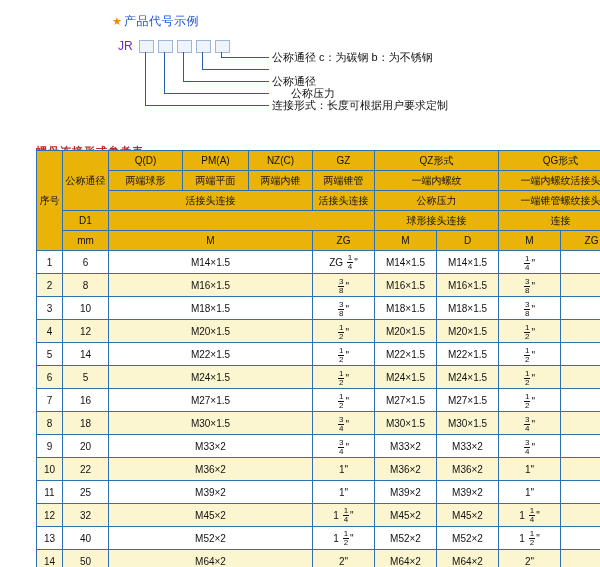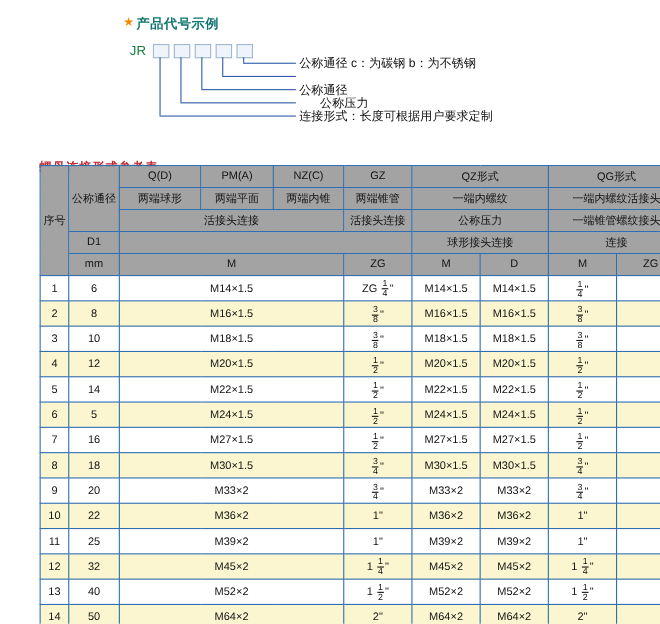--- a/index.html
+++ b/index.html
@@ -7,22 +7,22 @@
     width:600px;height:567px;
     background:#ffffff;
     font-family:"Liberation Sans","DejaVu Sans",sans-serif;
     color:#000;
     position:relative;
     overflow:hidden;
   }
   
   #diagram{position:relative;height:128px;}
   .star{position:absolute;left:112px;top:16px;color:#f08a00;font-size:11px;line-height:11px;}
-  .diagram-title{position:absolute;left:124px;top:13px;font-size:12px;font-weight:bold;color:#0f766e;letter-spacing:.5px;}
-  .jr{position:absolute;left:118px;top:39px;font-size:12px;color:#15803d;}
+  .diagram-title{position:absolute;left:124px;top:13px;font-size:12px;font-weight:normal;color:#1d4ed8;letter-spacing:.5px;}
+  .jr{position:absolute;left:118px;top:39px;font-size:12px;color:#6d28d9;}
   .codebox{position:absolute;top:40px;width:13px;height:11px;border:1px solid #9fb7d4;background:#eef4fb;}
   .vline{position:absolute;width:1px;background:#2b5ca8;}
   .hline{position:absolute;height:1px;background:#2b5ca8;}
   .note{position:absolute;font-size:11px;color:#111;white-space:nowrap;}
 
   
   .table-title{
     position:absolute;left:36px;top:128px;
     font-size:11px;font-weight:bold;color:#c1272d;letter-spacing:1px;margin-top:16px;
   }
@@ -37,21 +37,21 @@
   }
   td,th{
     border:1px solid #2f6fb0;
     text-align:center;
     vertical-align:middle;
     padding:0;
     height:19px;
     font-weight:normal;
     color:#111;
   }
-  .hdr{background:#a3a3a3;}
+  .hdr{background:#eab308;}
   .rowA{background:#ffffff;}
   .rowB{background:#fbf6cf;}
   .seq{width:26px;}
   .dn{width:46px;}
   .c3{width:74px;}
   .c4{width:66px;}
   .c5{width:64px;}
   .c6{width:62px;}
   .c7{width:62px;}
   .c8{width:62px;}

